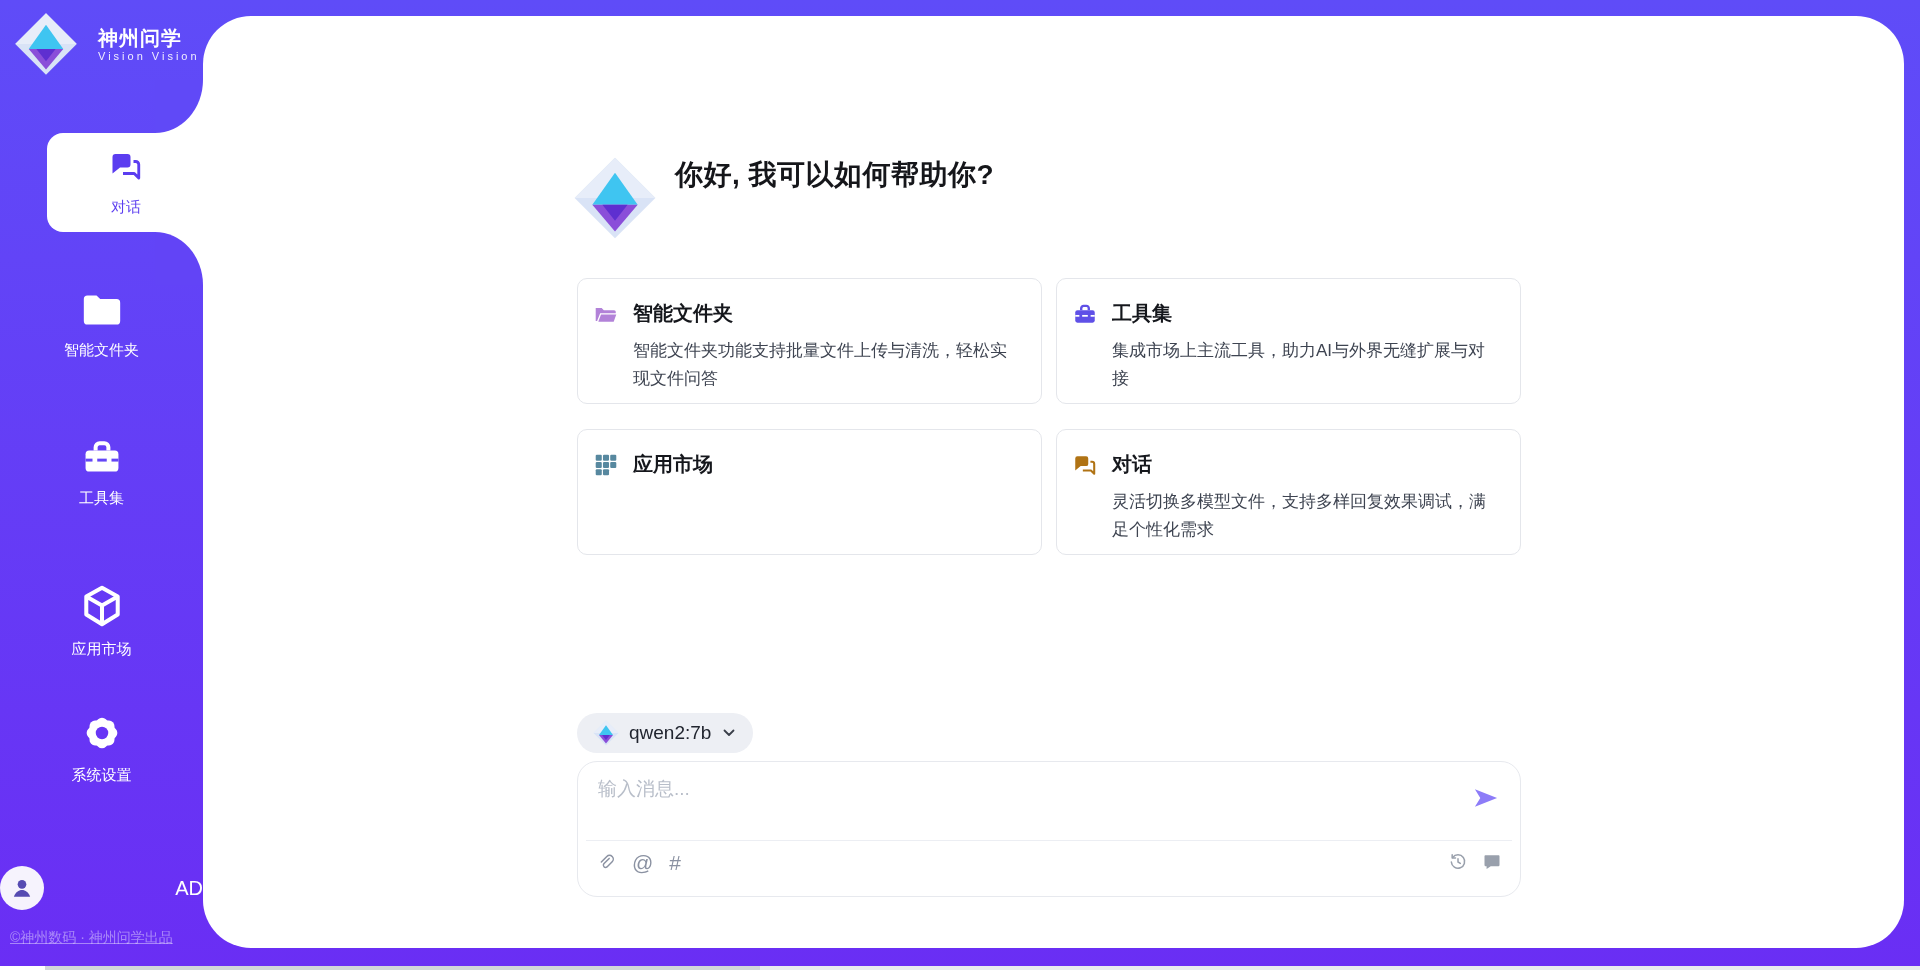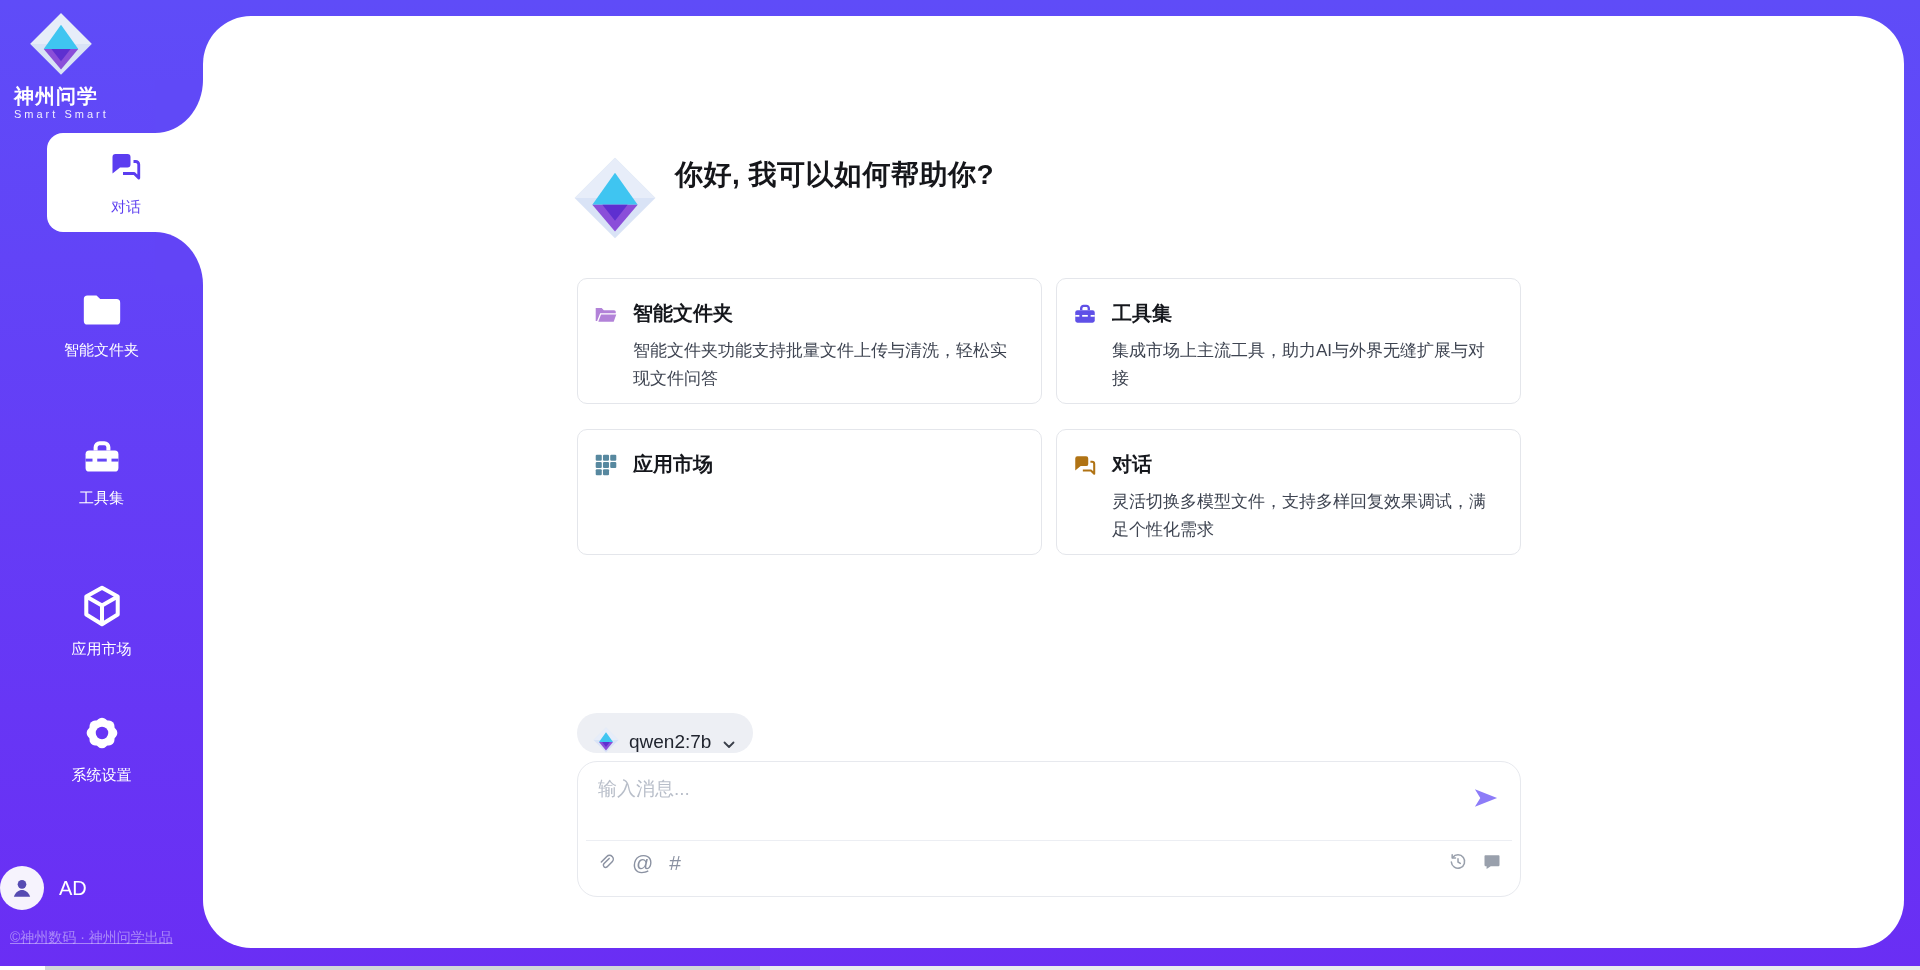--- a/index.html
+++ b/index.html
@@ -8,21 +8,21 @@
     font-family:"Liberation Sans","DejaVu Sans",sans-serif;
     background:linear-gradient(180deg,#5f4cf8 0%,#6a2ef4 100%);
     position:relative;
   }
   
   .bottom-strip { position:absolute; left:0; bottom:0; width:100%; height:4px;
     background:linear-gradient(90deg,#ffffff 0 45px,#d2d5da 45px 760px,#e9ebef 760px 100%); }
 
   
   .sidebar { position:absolute; left:0; top:0; width:203px; height:970px; }
-  .brand { position:absolute; left:14px; top:12px; display:flex; align-items:center; gap:8px;flex-direction:column; }
+  .brand { position:absolute; left:14px; top:12px; display:flex; align-items:center; gap:20px; }
   .brand-diamond { width:64px; height:64px; }
   .brand-title { color:#ffffff; font-size:20px; font-weight:bold; letter-spacing:1px; line-height:24px; }
   .brand-sub { color:rgba(255,255,255,.9); font-size:11px; letter-spacing:3px; }
 
   
   .tab-flare { position:absolute; left:155px; top:80px; width:50px; height:205px; background:#ffffff; }
   .fillet-top { position:absolute; left:155px; top:80px; width:48px; height:53px;
     background:#6049f7; border-bottom-right-radius:100%; }
   .fillet-bottom { position:absolute; left:155px; top:232px; width:48px; height:53px;
     background:#6244f6; border-top-right-radius:100%; }
@@ -34,21 +34,21 @@
 
   .nav-item { position:absolute; left:0; width:203px; text-align:center; cursor:pointer; color:#ffffff; }
   .nav-item svg { color:#ffffff; }
   .nav-label { display:block; font-size:15px; margin-top:7px; }
   .nav-folder  { top:290px; }
   .nav-toolbox { top:436px; }
   .nav-cube    { top:583px; }
   .nav-gear    { top:711px;text-align:center; }
 
   .user-row { position:absolute; left:0; top:866px; width:203px; display:flex; align-items:center;
-    justify-content:flex-start; gap:15px; cursor:pointer; }
+    justify-content:space-between; gap:15px; cursor:pointer; }
   .avatar { width:44px; height:44px; border-radius:50%; background:#f6f3fd;
     display:flex; align-items:center; justify-content:center; }
   .user-name { color:#ffffff; font-size:20px; }
   .sidebar-footer { position:absolute; left:10px; top:929px; color:rgba(255,255,255,.42); font-size:14px;text-decoration:underline; }
 
   
   .main { position:absolute; left:203px; top:16px; width:1701px; height:932px;
     background:#ffffff; border-radius:48px; }
 
   .greeting-row { position:absolute; left:370px; top:140px; display:flex; align-items:flex-start; gap:18px; }
@@ -57,21 +57,21 @@
 
   .cards { position:absolute; left:374px; top:262px; display:grid;
     grid-template-columns:465px 465px; grid-auto-rows:126px; gap:25px 14px; }
   .card { border:1px solid #e4e6eb; border-radius:10px; background:#ffffff; cursor:pointer;
     padding:21px 28px 0 15px; display:grid; grid-template-columns:40px 1fr; }
   .card-icon { width:26px; height:26px; margin-top:1px; }
   .card-title { font-size:20px; font-weight:bold; color:#15171c; align-self:start; }
   .card-desc { grid-column:2; font-size:17px; color:#3e4451; line-height:28px; margin-top:0; }
 
   .model-pill { position:absolute; left:374px; top:697px; height:40px; border-radius:20px;
-    background:#edeff4; display:inline-flex; align-items:flex-end; gap:10px; padding:0 16px; cursor:pointer; }
+    background:#edeff4; display:inline-flex; align-items:center; gap:10px; padding:0 16px; cursor:pointer; }
   .model-pill .pill-diamond { width:26px; height:26px; }
   .model-name { font-size:19px; color:#21252f; }
   .model-pill svg.chev { color:#3a3f4a; }
 
   .composer { position:absolute; left:374px; top:745px; width:944px; height:136px;
     background:#ffffff; border:1px solid #e7e9ee; border-radius:20px; }
   .composer textarea { position:absolute; left:20px; top:14px; width:860px; height:58px;
     border:none; outline:none; resize:none; font-family:inherit; font-size:19px; color:#3e4451; background:transparent; }
   .composer textarea::placeholder { color:#b8bec9; }
   .send-btn { position:absolute; right:20px; top:22px; width:28px; height:28px; cursor:pointer; color:#8d7cf8; }
@@ -97,21 +97,21 @@
 </svg>
 
 <div class="sidebar">
 
   <div class="brand">
     <svg class="brand-diamond" viewBox="0 0 100 100">
         <use href="#diamond-logo"></use>
       </svg>
     <div>
       <div class="brand-title">神州问学</div>
-      <div class="brand-sub">Smart Smart</div>
+      <div class="brand-sub">Vision Vision</div>
     </div>
   </div>
 
   <div class="tab-flare"></div>
   <div class="fillet-top"></div>
   <div class="fillet-bottom"></div>
 
   <div class="tab-active">
     <svg width="36" height="36" viewBox="0 0 24 24">
       <path d="M3 6a2 2 0 0 1 2-2h8a2 2 0 0 1 2 2v5a2 2 0 0 1-2 2H8l-5 4z" fill="currentColor"></path>

